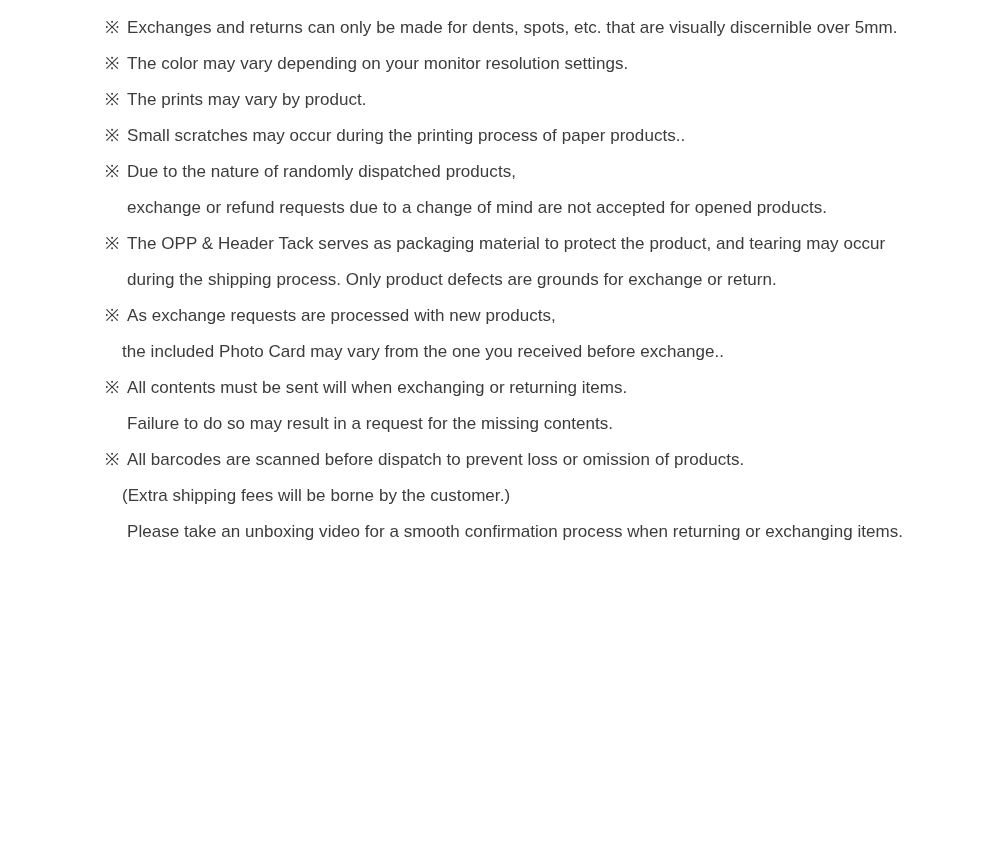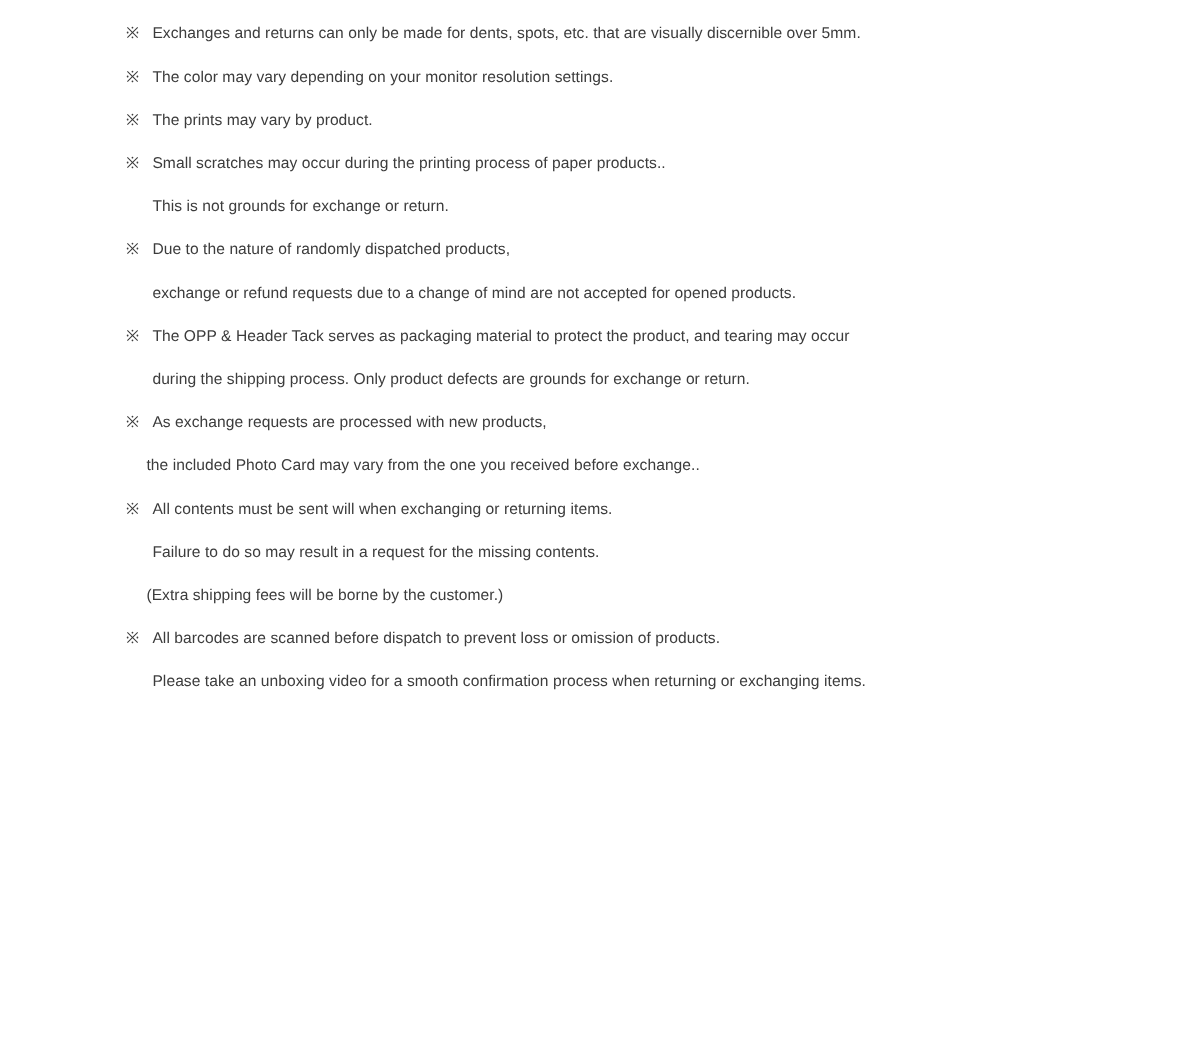--- a/index.html
+++ b/index.html
@@ -21,21 +21,21 @@
     padding: 10px 10px 0 10px;
     background: #ffffff;
   }
   .notice-list {
     list-style: none;
     margin: 0;
     padding: 0;
   }
   .notice-line {
     display: block;
-    font-size: 13px;
+    font-size: 17px;
     line-height: 36px;
     color: #3c3c3c;
     white-space: pre;
     letter-spacing: 0.05px;
   }
   
   .lvl-0 { padding-left: 95px; }
   
   .lvl-1 { padding-left: 117px; }
   .lvl-2 { padding-left: 112px; }
@@ -47,26 +47,25 @@
 </style>
 </head>
 <body>
 
 <div class="notice-sheet">
   <ul class="notice-list">
       <li class="notice-line lvl-0"><span class="marker">※</span><span>Exchanges and returns can only be made for dents, spots, etc. that are visually discernible over 5mm.</span></li>
       <li class="notice-line lvl-0"><span class="marker">※</span><span>The color may vary depending on your monitor resolution settings.</span></li>
       <li class="notice-line lvl-0"><span class="marker">※</span><span>The prints may vary by product.</span></li>
       <li class="notice-line lvl-0"><span class="marker">※</span><span>Small scratches may occur during the printing process of paper products..</span></li>
-      <li class="notice-line lvl-1"><span>This is not grounds for exchange or return.</span></li>
       <li class="notice-line lvl-0"><span class="marker">※</span><span>Due to the nature of randomly dispatched products,</span></li>
       <li class="notice-line lvl-1"><span>exchange or refund requests due to a change of mind are not accepted for opened products.</span></li>
       <li class="notice-line lvl-0"><span class="marker">※</span><span>The OPP &amp; Header Tack serves as packaging material to protect the product, and tearing may occur</span></li>
       <li class="notice-line lvl-1"><span>during the shipping process. Only product defects are grounds for exchange or return.</span></li>
       <li class="notice-line lvl-0"><span class="marker">※</span><span>As exchange requests are processed with new products,</span></li>
       <li class="notice-line lvl-2"><span>the included Photo Card may vary from the one you received before exchange..</span></li>
       <li class="notice-line lvl-0"><span class="marker">※</span><span>All contents must be sent will when exchanging or returning items.</span></li>
       <li class="notice-line lvl-1"><span>Failure to do so may result in a request for the missing contents.</span></li>
+      <li class="notice-line lvl-0"><span class="marker">※</span><span>All barcodes are scanned before dispatch to prevent loss or omission of products.</span></li>
       <li class="notice-line lvl-2"><span>(Extra shipping fees will be borne by the customer.)</span></li>
-      <li class="notice-line lvl-0"><span class="marker">※</span><span>All barcodes are scanned before dispatch to prevent loss or omission of products.</span></li>
       <li class="notice-line lvl-1"><span>Please take an unboxing video for a smooth confirmation process when returning or exchanging items.</span></li>
     </ul>
 </div>
 
 </body></html>

